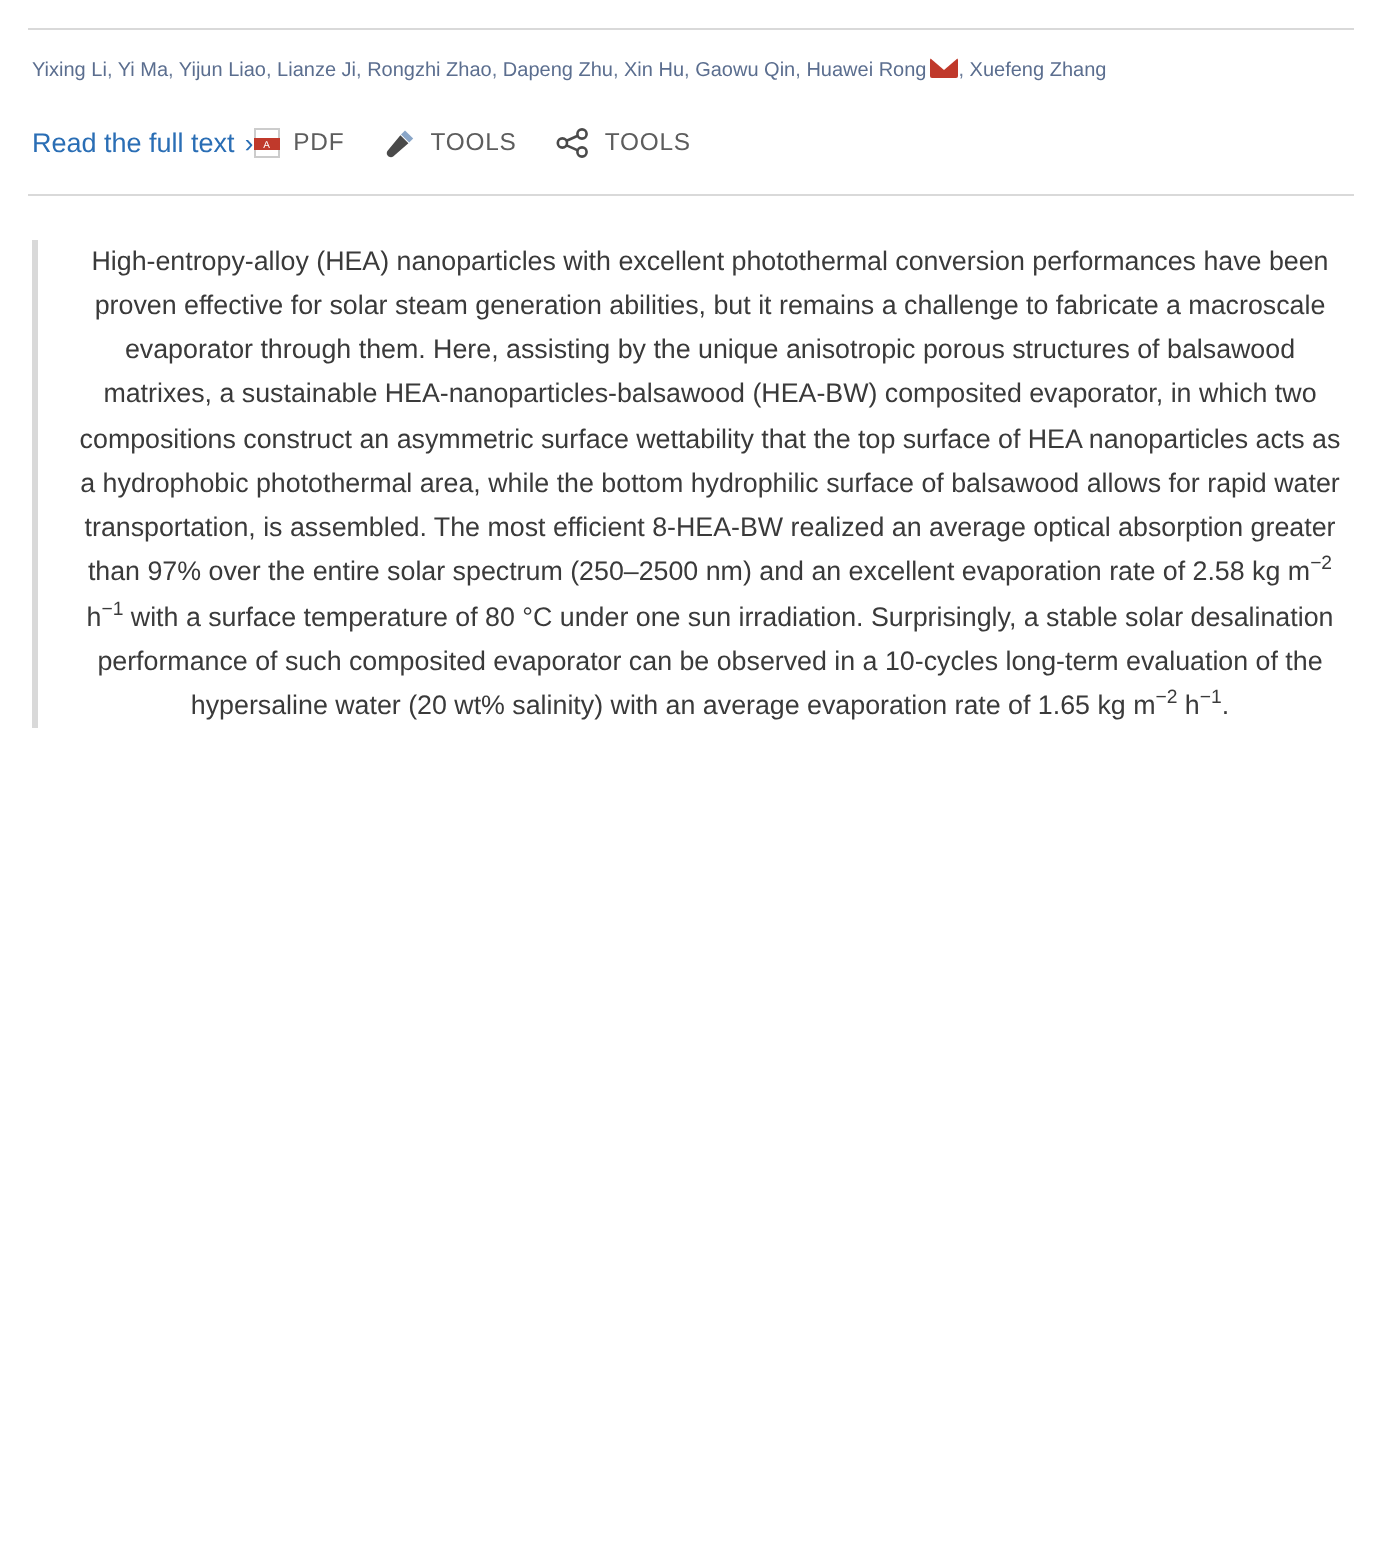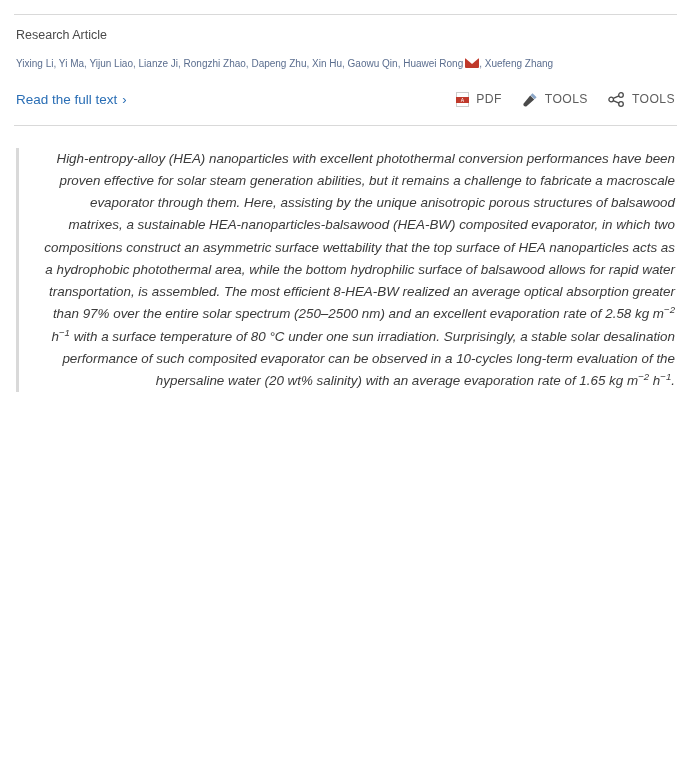--- a/index.html
+++ b/index.html
@@ -101,21 +101,21 @@
   .publine a.doi {
     color: #2a6eb5;
     text-decoration: none;
     font-weight: bold;
   }
 
   
   .actions {
     display: flex;
     align-items: center;
-    justify-content: space-between;
+    justify-content: flex-start;
     padding: 4px 16px 0 16px;
   }
   .readfull {
     font-size: 13.5px;
     color: #2a6eb5;
     font-weight: normal;
     white-space: nowrap;
   }
   .readfull .chev {
     font-size: 13px;
@@ -166,38 +166,36 @@
     font-weight: normal;
     font-size: 22px;
     color: #2b2b2b;
     margin: 0 0 22px 0;
   }
   p.abstract-text {
     margin: 0;
     font-size: 13.4px;
     line-height: 1.66;
     color: #3a3a3a;
-    text-align: right;
-    font-style: italic;
+    text-align: center;
   }
   sup, .sup {
     font-size: 0.72em;
     vertical-align: super;
     line-height: 0;
   }
 </style>
 </head>
 <body>
 
 <div class="page">
 
   <div class="masthead-rule"></div>
 
   <div class="article">
-    <div class="kicker">Research Article</div>
 
 
     <div class="authors">
       <span>Yixing Li</span><span class="sep">, </span><span>Yi Ma</span><span class="sep">, </span><span>Yijun Liao</span><span class="sep">, </span><span>Lianze Ji</span><span class="sep">, </span><span>Rongzhi Zhao</span><span class="sep">, </span><span>Dapeng Zhu</span><span class="sep">, </span><span>Xin Hu</span><span class="sep">, </span><span>Gaowu Qin</span><span class="sep">, </span><span>Huawei Rong</span><span class="envelope"></span><span class="sep">, </span><span>Xuefeng Zhang</span>
     </div>
 
   </div>
 
   <div class="actions">
     <div class="readfull">

